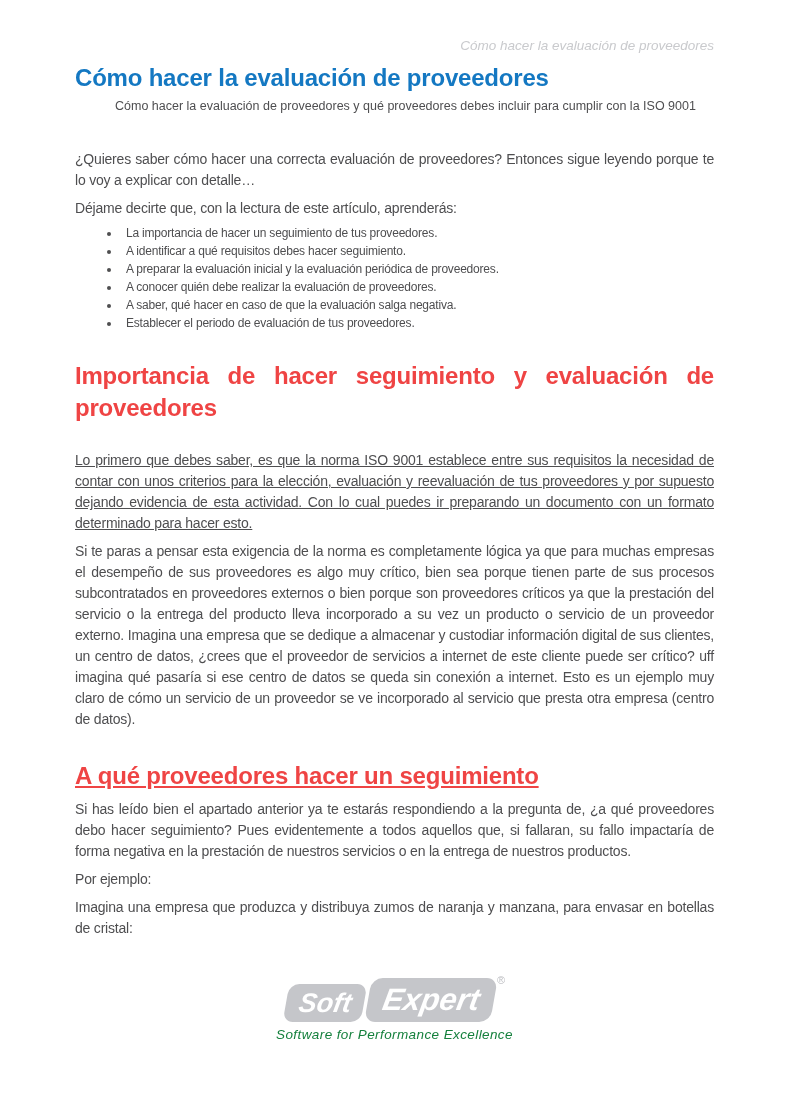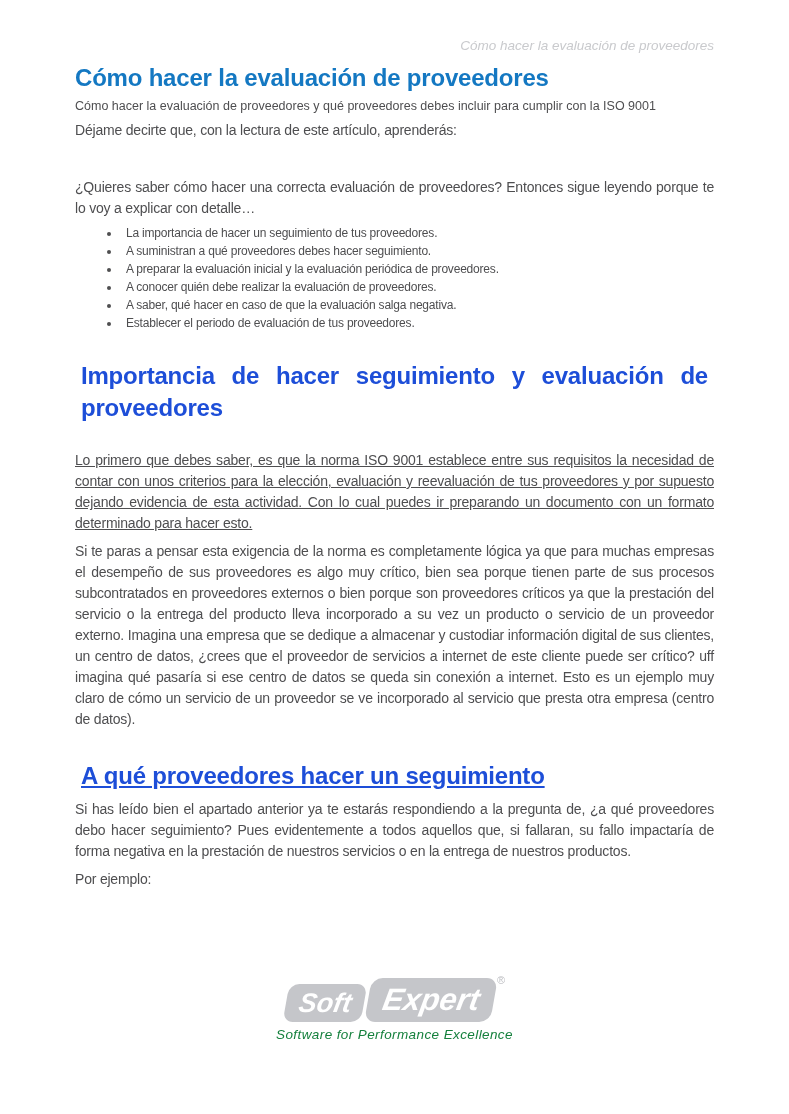--- a/index.html
+++ b/index.html
@@ -29,20 +29,21 @@
     color: #1478c2;
     font-size: 24px;
     font-weight: bold;
     letter-spacing: -0.2px;
   }
 
   .subtitle {
     margin-top: 7px;
     font-size: 12.5px;
     color: #4e4e50;
+    margin-left: 40px;
   }
 
   p.body-p {
     margin: 7px 0 0;
     font-size: 14px;
     line-height: 21px;
     text-align: justify;
     letter-spacing: -0.2px;
   }
   p.p-lead { margin-top: 36px; }
@@ -53,22 +54,22 @@
     padding-left: 46px;
   }
   ul.learn-list li {
     font-size: 12px;
     line-height: 18px;
     letter-spacing: -0.2px;
     padding-left: 5px;
   }
 
   h2.section-heading {
-    margin: 28px 6px 0;
-    color: #1d4ed8;
+    margin: 28px 0 0;
+    color: #ef4444;
     font-size: 24px;
     line-height: 32px;
     font-weight: bold;
     text-align: justify;
     letter-spacing: -0.2px;
   }
   h2.section-heading-2 { margin-top: 30px; text-decoration: underline; }
   p.after-heading { margin-top: 26px; text-decoration: underline; }
   p.after-heading-2 { }
 
@@ -129,45 +130,46 @@
 
 <div class="page">
   <div class="content">
 
     <div class="running-header">Cómo hacer la evaluación de proveedores</div>
 
     <h1 class="doc-title">Cómo hacer la evaluación de proveedores</h1>
 
     <div class="subtitle">Cómo hacer la evaluación de proveedores y qué proveedores debes incluir para cumplir con la ISO 9001</div>
 
+    <p class="body-p p-lead">¿Quieres saber cómo hacer una correcta evaluación de proveedores? Entonces sigue leyendo porque te lo voy a explicar con detalle…</p>
+
     <p class="body-p">Déjame decirte que, con la lectura de este artículo, aprenderás:</p>
-
-    <p class="body-p p-lead">¿Quieres saber cómo hacer una correcta evaluación de proveedores? Entonces sigue leyendo porque te lo voy a explicar con detalle…</p>
 
     <ul class="learn-list">
       <li>La importancia de hacer un seguimiento de tus proveedores.</li>
-      <li>A suministran a qué proveedores debes hacer seguimiento.</li>
+      <li>A identificar a qué requisitos debes hacer seguimiento.</li>
       <li>A preparar la evaluación inicial y la evaluación periódica de proveedores.</li>
       <li>A conocer quién debe realizar la evaluación de proveedores.</li>
       <li>A saber, qué hacer en caso de que la evaluación salga negativa.</li>
       <li>Establecer el periodo de evaluación de tus proveedores.</li>
     </ul>
 
     <h2 class="section-heading">Importancia de hacer seguimiento y evaluación de proveedores</h2>
 
     <p class="body-p after-heading">Lo primero que debes saber, es que la norma ISO 9001 establece entre sus requisitos la necesidad de contar con unos criterios para la elección, evaluación y reevaluación de tus proveedores y por supuesto dejando evidencia de esta actividad. Con lo cual puedes ir preparando un documento con un formato determinado para hacer esto.</p>
 
     <p class="body-p">Si te paras a pensar esta exigencia de la norma es completamente lógica ya que para muchas empresas el desempeño de sus proveedores es algo muy crítico, bien sea porque tienen parte de sus procesos subcontratados en proveedores externos o bien porque son proveedores críticos ya que la prestación del servicio o la entrega del producto lleva incorporado a su vez un producto o servicio de un proveedor externo. Imagina una empresa que se dedique a almacenar y custodiar información digital de sus clientes, un centro de datos, ¿crees que el proveedor de servicios a internet de este cliente puede ser crítico? uff imagina qué pasaría si ese centro de datos se queda sin conexión a internet. Esto es un ejemplo muy claro de cómo un servicio de un proveedor se ve incorporado al servicio que presta otra empresa (centro de datos).</p>
 
     <h2 class="section-heading section-heading-2">A qué proveedores hacer un seguimiento</h2>
 
     <p class="body-p after-heading-2">Si has leído bien el apartado anterior ya te estarás respondiendo a la pregunta de, ¿a qué proveedores debo hacer seguimiento? Pues evidentemente a todos aquellos que, si fallaran, su fallo impactaría de forma negativa en la prestación de nuestros servicios o en la entrega de nuestros productos.</p>
 
     <p class="body-p">Por ejemplo:</p>
 
+    <p class="body-p">Imagina una empresa que produzca y distribuya zumos de naranja y manzana, para envasar en botellas de cristal:</p>
 
 
   </div>
 
   <div class="footer">
     <div class="logo-row">
       <div class="logo-box logo-box-soft">
         <span>Soft</span>
       </div>
       <div class="logo-box logo-box-expert">

